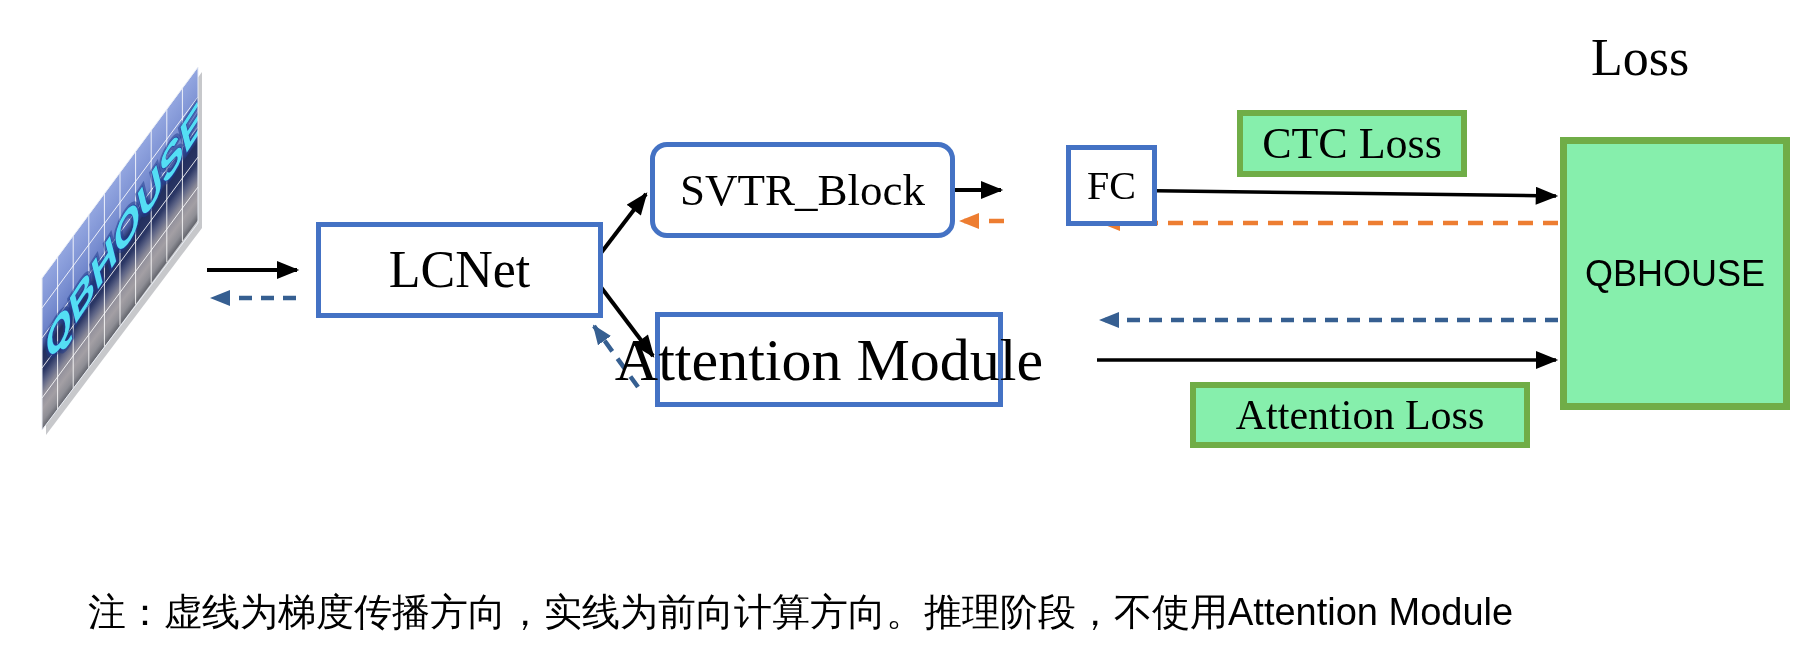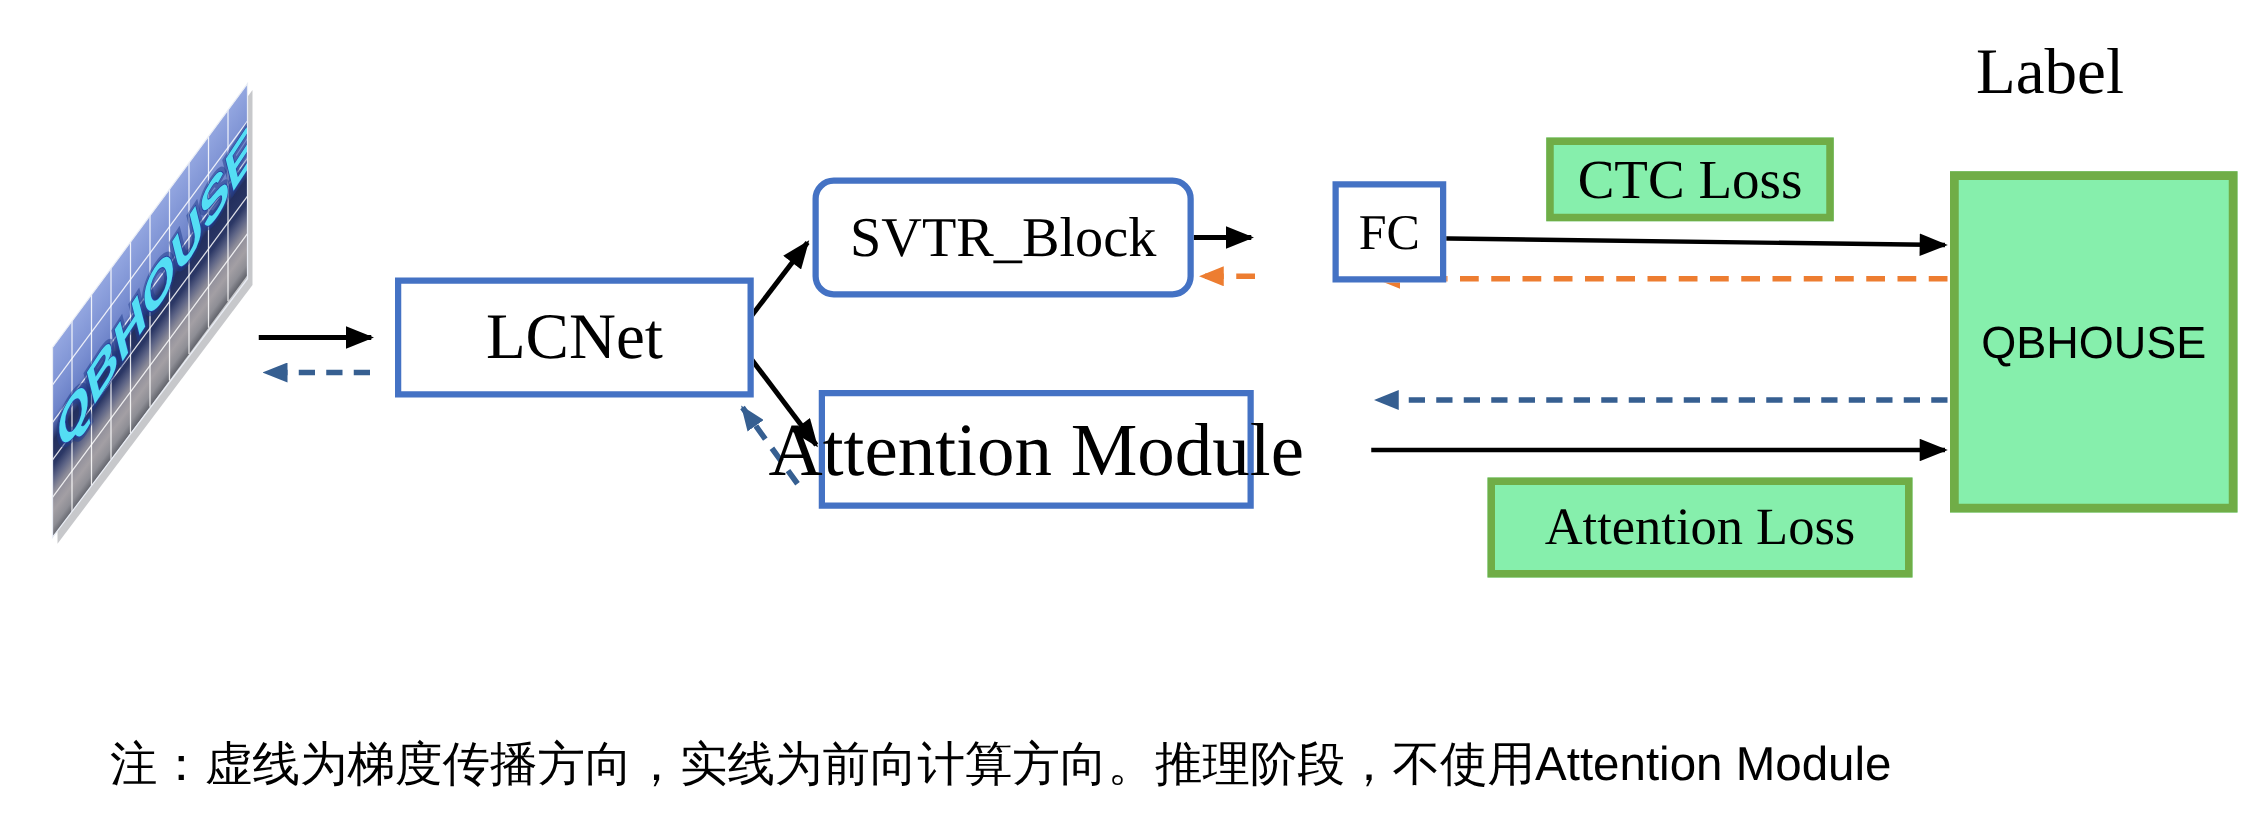--- a/index.html
+++ b/index.html
@@ -20,21 +20,21 @@
     position:absolute;box-sizing:border-box;z-index:2;
     border:6px solid #70AD47;background:#86efac;
     display:flex;align-items:center;justify-content:center;
     line-height:1;white-space:nowrap;
   }
   #box-lcnet{left:316px;top:222px;width:287px;height:96px;font-size:52px;}
   #box-svtr{left:650px;top:142px;width:305px;height:96px;font-size:45px;border-radius:17px;}
   #box-fc{left:1066px;top:145px;width:91px;height:81px;font-size:40px;}
   #box-attention{left:655px;top:312px;width:348px;height:95px;font-size:60px;}
   #box-ctc-loss{left:1237px;top:110px;width:230px;height:67px;font-size:44px;}
-  #box-attention-loss{left:1190px;top:382px;width:340px;height:80px;font-size:42px;}
+  #box-attention-loss{left:1190px;top:382px;width:340px;height:66px;font-size:42px;}
   #box-label{
     left:1560px;top:137px;width:230px;height:273px;border-width:7px;
     font-family:"Liberation Sans",sans-serif;font-size:36px;
   }
   #label-title{
     position:absolute;left:1545px;top:28px;width:190px;z-index:2;
     text-align:center;font-size:52px;line-height:1.15;
   }
   #footnote{
     position:absolute;left:88px;top:588px;z-index:2;
@@ -124,18 +124,18 @@
   </svg>
 
   <div class="node" id="box-lcnet">LCNet</div>
   <div class="node" id="box-svtr">SVTR_Block</div>
   <div class="node" id="box-fc">FC</div>
   <div class="node" id="box-attention">Attention Module</div>
 
   <div class="loss" id="box-ctc-loss">CTC Loss</div>
   <div class="loss" id="box-attention-loss">Attention Loss</div>
 
-  <div id="label-title">Label</div>
+  <div id="label-title">Loss</div>
   <div class="loss" id="box-label">QBHOUSE</div>
 
   <div id="footnote">注：虚线为梯度传播方向，实线为前向计算方向。推理阶段，不使用Attention Module</div>
 
 </div>
 
 </body></html>

